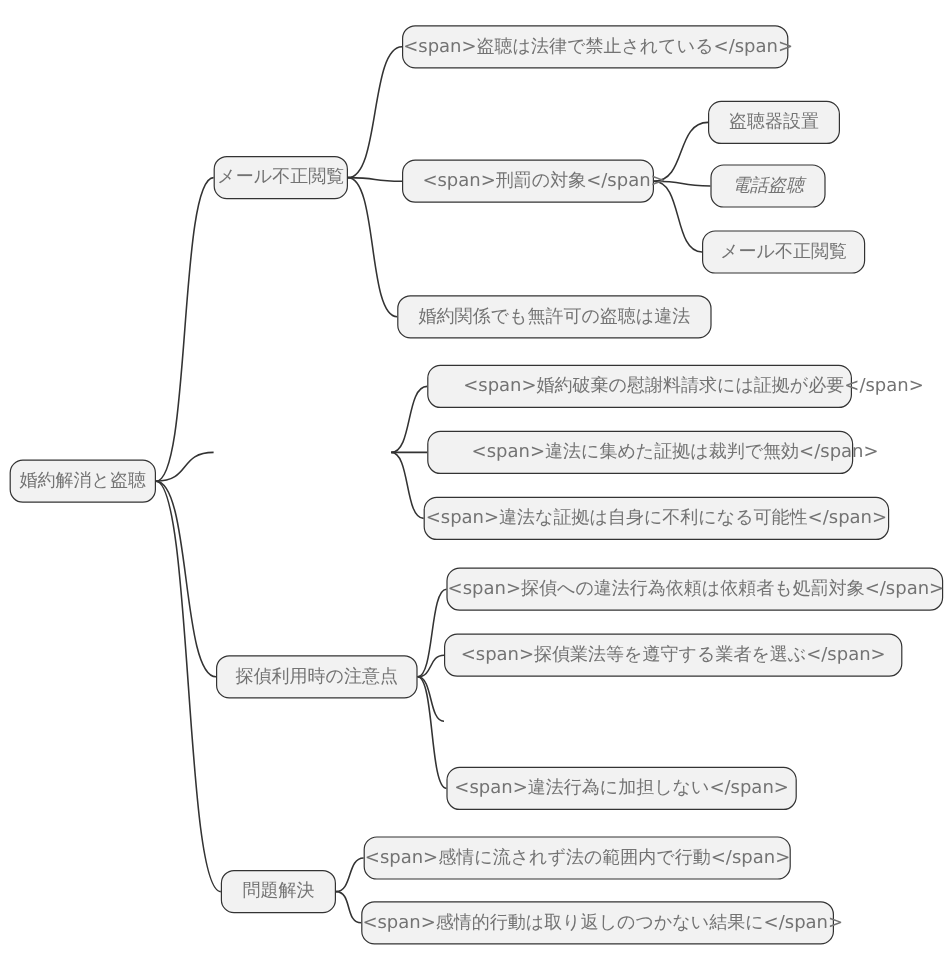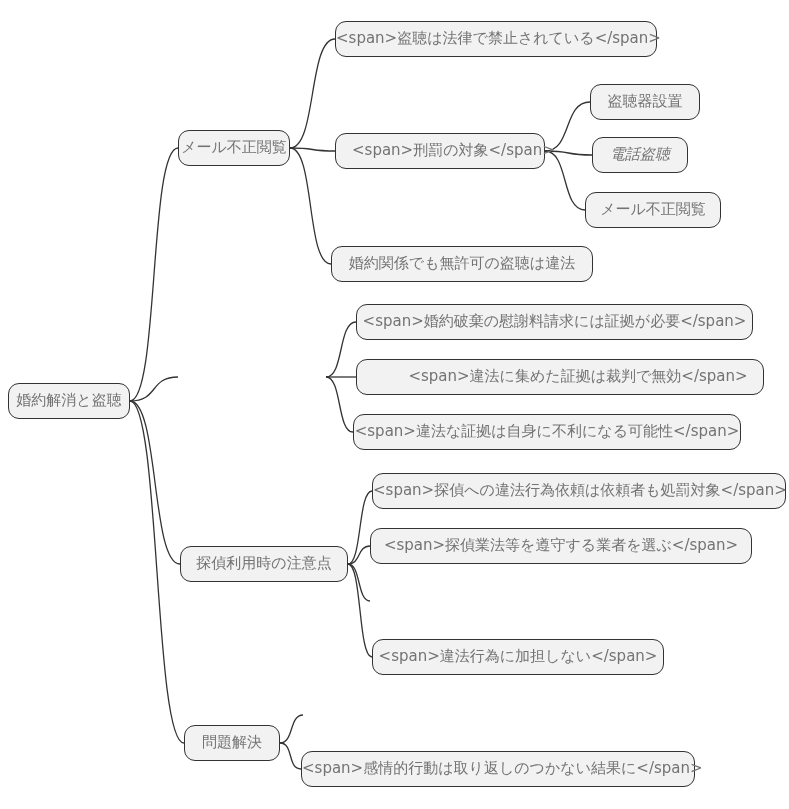--- a/index.html
+++ b/index.html
@@ -66,25 +66,26 @@
   <div class="node" style="left:8px;   top:383px; width:122px;">婚約解消と盗聴</div>
 
   <div class="node" style="left:178px; top:130px; width:112px;">メール不正閲覧</div>
   <div class="node" style="left:335px; top:21px;  width:322px;">&lt;span&gt;盗聴は法律で禁止されている&lt;/span&gt;</div>
   <div class="node" style="left:335px; top:133px; width:210px;padding-left:16px;">&lt;span&gt;刑罰の対象&lt;/span&gt;</div>
   <div class="node" style="left:590px; top:84px;  width:110px;">盗聴器設置</div>
   <div class="node" style="left:592px; top:137px; width:96px;font-style:italic;">電話盗聴</div>
   <div class="node" style="left:585px; top:192px; width:136px;">メール不正閲覧</div>
   <div class="node" style="left:331px; top:246px; width:262px;">婚約関係でも無許可の盗聴は違法</div>
 
-  <div class="node" style="left:356px; top:304px; width:397px;">&lt;span&gt;婚約破棄の慰謝料請求には証拠が必要&lt;/span&gt;</div>
-  <div class="node" style="left:356px; top:359px; width:408px;padding-left:36px;">&lt;span&gt;違法に集めた証拠は裁判で無効&lt;/span&gt;</div>
+  <div class="node" style="left:356px; top:304px; width:354px;padding-left:29px;">&lt;span&gt;婚約破棄の慰謝料請求には証拠が必要&lt;/span&gt;</div>
+  <div class="node" style="left:356px; top:359px; width:355px;padding-left:36px;">&lt;span&gt;違法に集めた証拠は裁判で無効&lt;/span&gt;</div>
   <div class="node" style="left:353px; top:414px; width:388px;">&lt;span&gt;違法な証拠は自身に不利になる可能性&lt;/span&gt;</div>
 
   <div class="node" style="left:180px; top:546px; width:168px;">探偵利用時の注意点</div>
   <div class="node" style="left:372px; top:473px; width:414px;">&lt;span&gt;探偵への違法行為依頼は依頼者も処罰対象&lt;/span&gt;</div>
   <div class="node" style="left:370px; top:528px; width:382px;">&lt;span&gt;探偵業法等を遵守する業者を選ぶ&lt;/span&gt;</div>
   <div class="node" style="left:372px; top:639px; width:292px;">&lt;span&gt;違法行為に加担しない&lt;/span&gt;</div>
 
   <div class="node" style="left:184px; top:725px; width:96px;">問題解決</div>
+  <div class="node" style="left:303px; top:697px; width:356px;">&lt;span&gt;感情に流されず法の範囲内で行動&lt;/span&gt;</div>
   <div class="node" style="left:301px; top:751px; width:394px;">&lt;span&gt;感情的行動は取り返しのつかない結果に&lt;/span&gt;</div>
 
 </div>
 
 </body></html>

